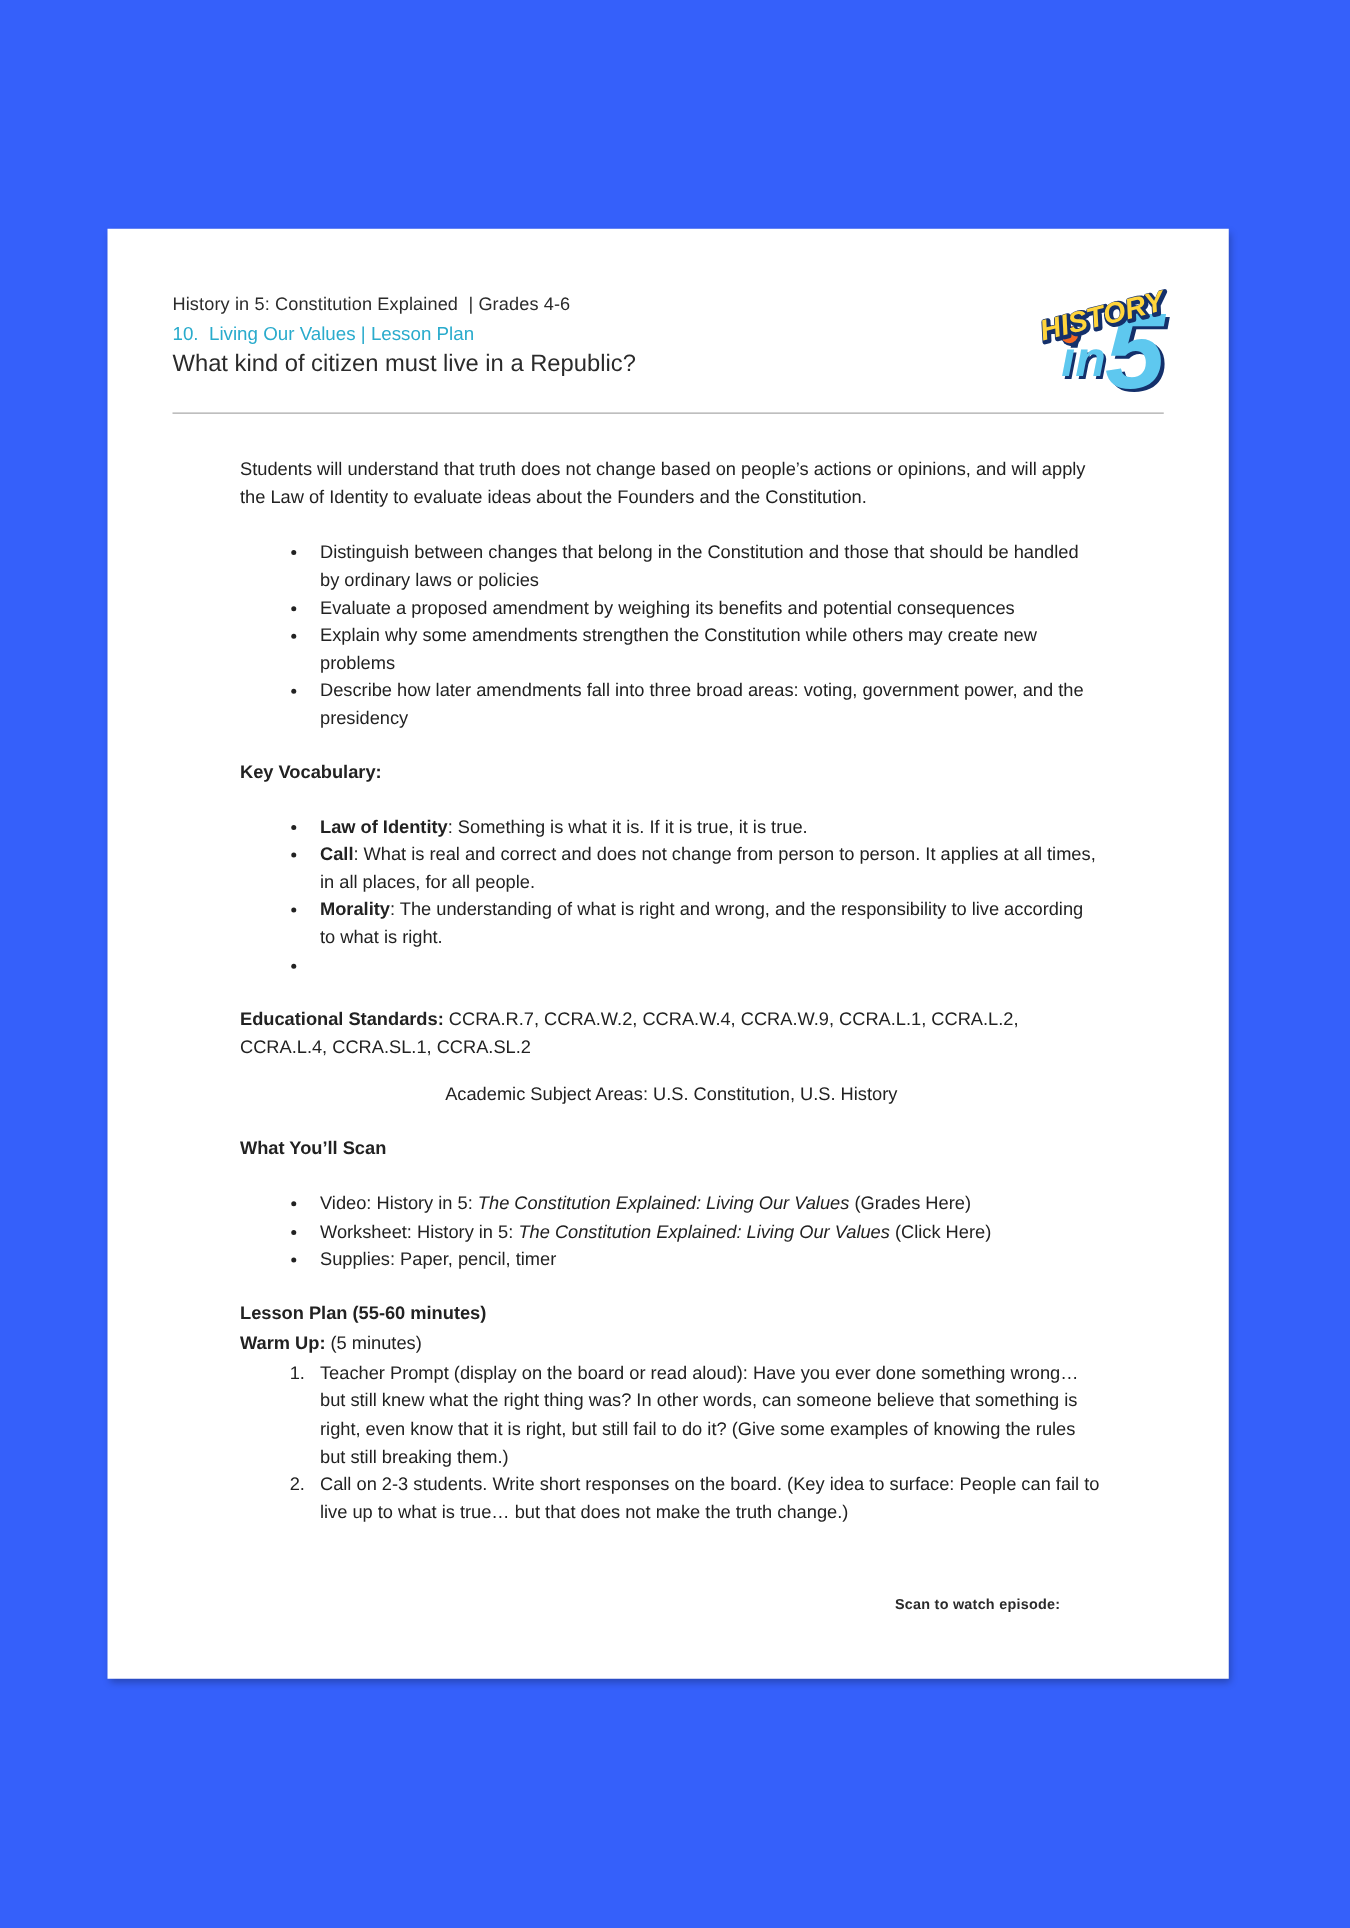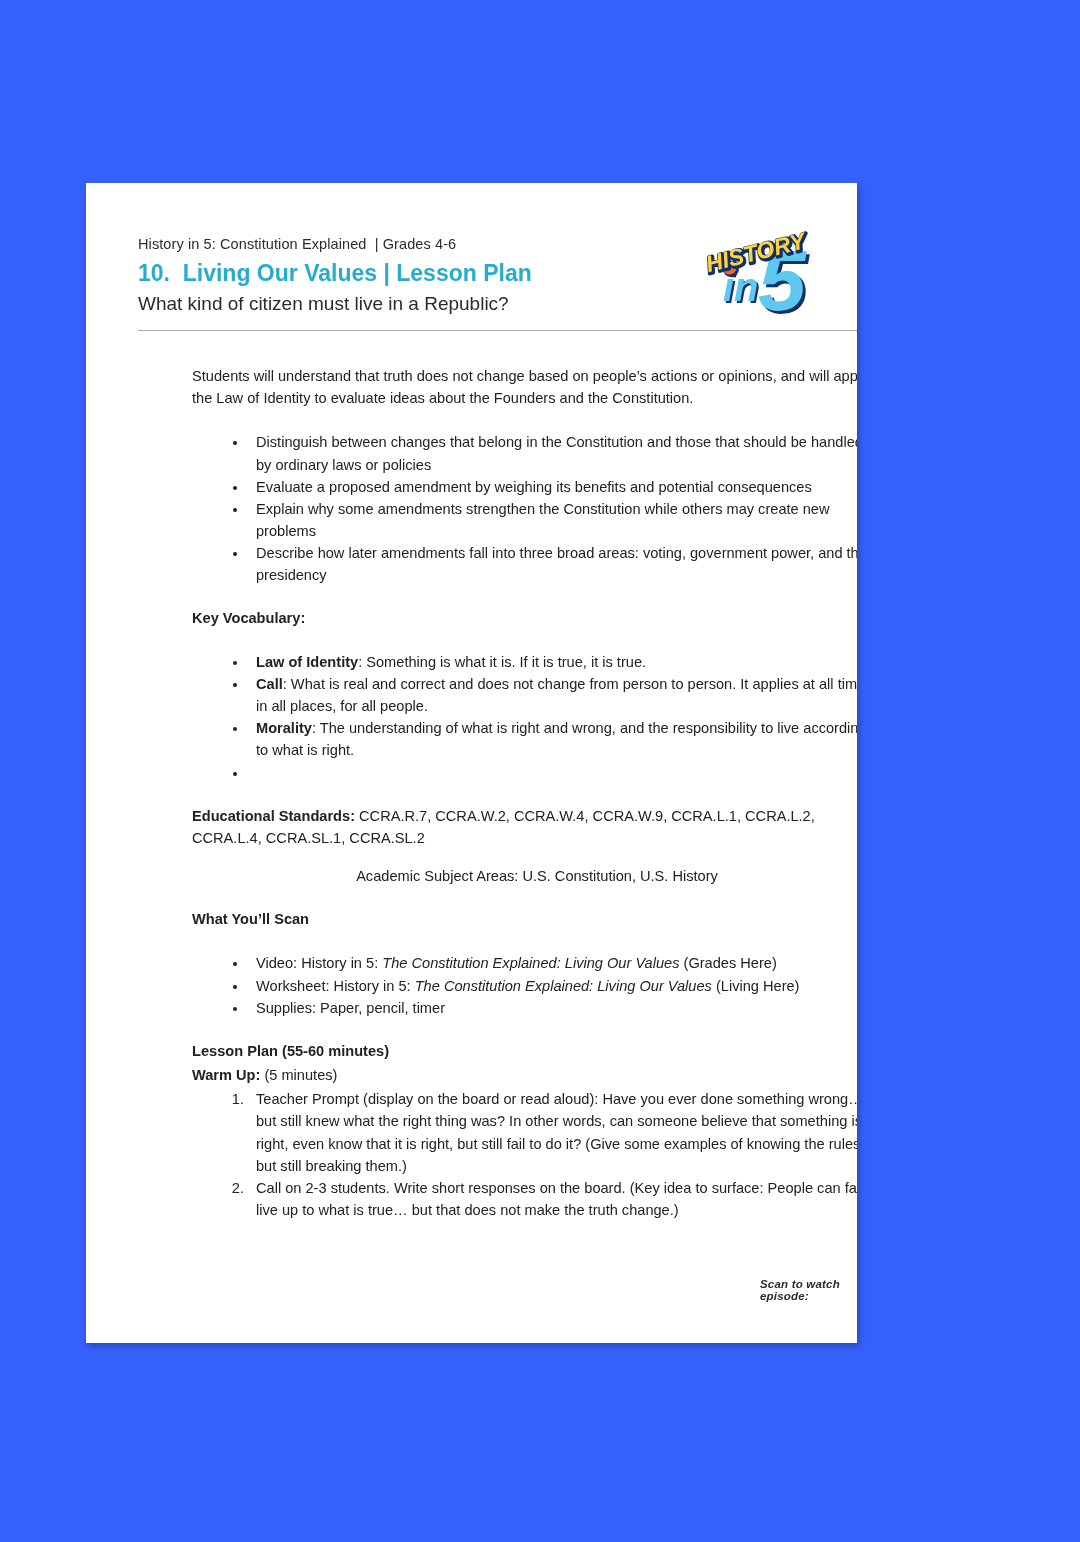--- a/index.html
+++ b/index.html
@@ -13,21 +13,21 @@
     background: #3560fa;
     font-family: "Liberation Sans", sans-serif;
     overflow: hidden;
     position: relative;
   }
 
   .page-sheet {
     position: absolute;
     left: 86px;
     top: 183px;
-    width: 771px;
+    width: 897px;
     height: 1160px;
     background: #ffffff;
     box-shadow: 2px 3px 6px rgba(0,0,0,0.28);
     overflow: hidden;
   }
 
   
   .doc-header {
     position: absolute;
     left: 52px;
@@ -38,22 +38,22 @@
     width: 660px;
   }
   .eyebrow {
     font-size: 14.5px;
     color: #2b2b2b;
     letter-spacing: 0.1px;
     line-height: 1.35;
     white-space: pre;
   }
   .doc-title {
-    font-size: 23px;
-    font-weight: bold;
+    font-size: 15px;
+    font-weight: normal;
     color: #29abcc;
     line-height: 1.45;
     margin-top: 2px;
     white-space: pre;
   }
   .doc-subtitle {
     font-size: 19px;
     color: #2b2b2b;
     line-height: 1.4;
     margin-top: 1px;
@@ -121,25 +121,23 @@
 
   b, .bold { font-weight: bold; }
   i, .ital { }
 
   
   .footer-note {
     position: absolute;
     left: 630px;
     top: 1095px;
     font-size: 11.5px;
-    font-style: italic;
     font-weight: bold;
     color: #2b2b2b;
     letter-spacing: 0.2px;
-    margin-left: 44px;
   }
 </style>
 </head>
 <body style="background: rgb(53, 96, 250);">
 
 <div class="page-sheet">
 
   <div class="doc-header">
     <div class="header-text-block">
       <div class="eyebrow">History in 5: Constitution Explained  | Grades 4-6</div>
@@ -198,21 +196,21 @@
 
     <div class="block-gap-sm"></div>
 
     <p class="subjects-line">Academic Subject Areas: U.S. Constitution, U.S. History</p>
 
     <div class="block-gap"></div>
 
     <div class="sec-head">What You’ll Scan</div>
     <ul class="b-list">
       <li><span>Video: History in 5: </span><i>The Constitution Explained: Living Our Values</i><span> (Grades Here)</span></li>
-      <li><span>Worksheet: History in 5: </span><i>The Constitution Explained: Living Our Values</i><span> (Living Here)</span></li>
+      <li><span>Worksheet: History in 5: </span><i>The Constitution Explained: Living Our Values</i><span> (Click Here)</span></li>
       <li><span>Supplies: Paper, pencil, timer</span><i></i><span></span></li>
     </ul>
 
     <div class="block-gap"></div>
 
     <div class="sec-head">Lesson Plan (55-60 minutes)</div>
     <p class="sec-head"><b>Warm Up:</b><span style="font-weight:normal"> (5 minutes)</span></p>
     <ol class="n-list">
       <li>Teacher Prompt (display on the board or read aloud): Have you ever done something wrong… but still knew what the right thing was? In other words, can someone believe that something is right, even know that it is right, but still fail to do it? (Give some examples of knowing the rules but still breaking them.)</li>
       <li>Call on 2-3 students. Write short responses on the board. (Key idea to surface: People can fail to live up to what is true… but that does not make the truth change.)</li>

